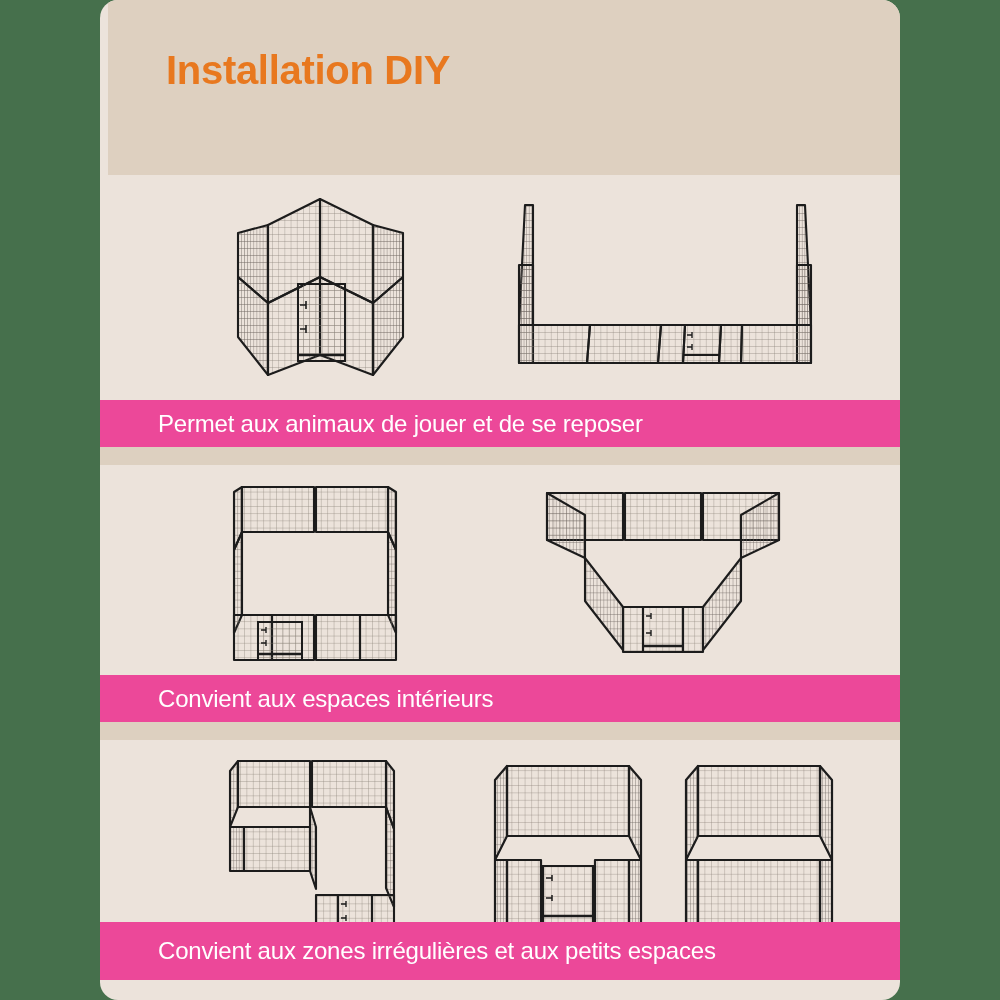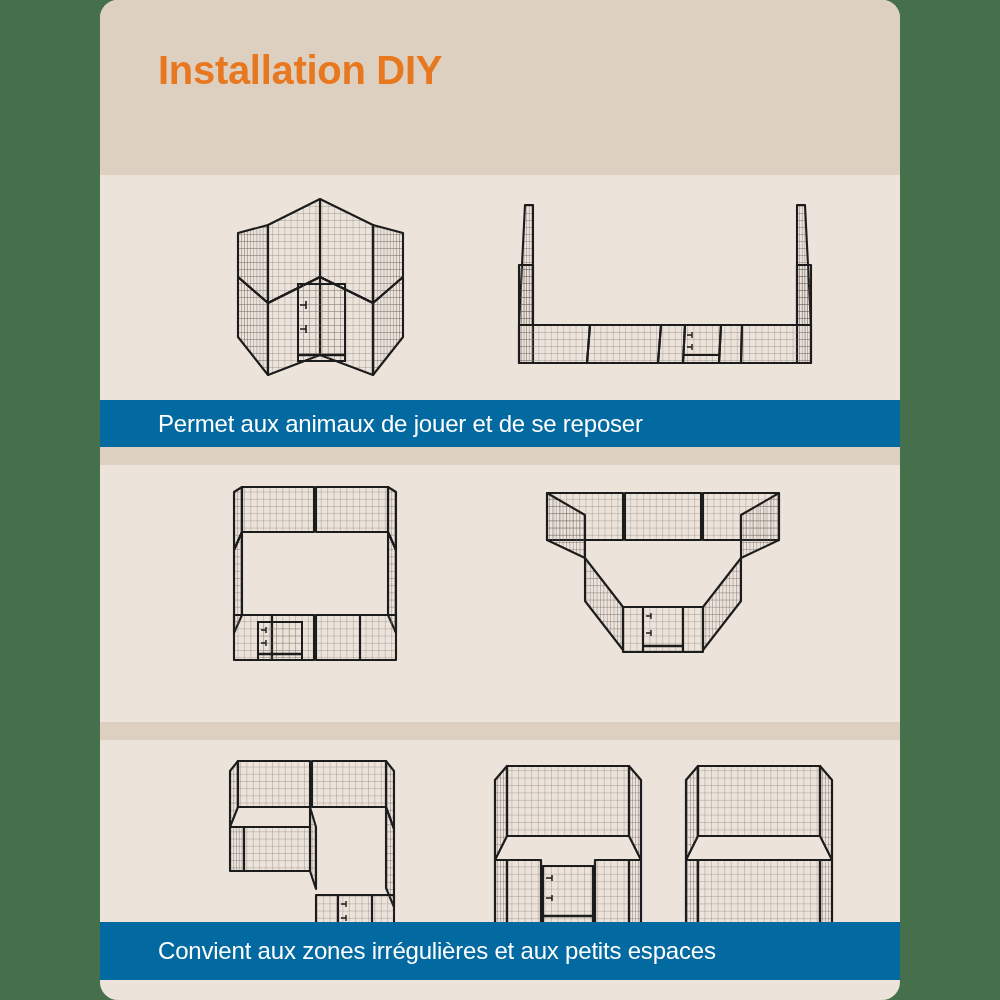--- a/index.html
+++ b/index.html
@@ -22,21 +22,21 @@
     width: 800px;
     height: 1000px;
     background: #ece3db;
     border-radius: 18px;
     overflow: hidden;
   }
 
   
   #header {
     position: absolute;
-    left: 0;
+    left: 8px;
     top: 0;
     width: 800px;
     height: 205px;
     background: #ded0c0;
   }
   #title {
     position: absolute;
     left: 58px;
     top: 48px;
     font-size: 40px;
@@ -67,21 +67,21 @@
     left: 0;
     top: 0;
     width: 800px;
     background: #ece3db;
   }
   .banner {
     position: absolute;
     left: 0;
     width: 800px;
     height: 47px;
-    background: #0369a1;
+    background: #ec4899;
   }
   .banner-label {
     position: absolute;
     left: 58px;
     top: 50%;
     transform: translateY(-50%);
     font-size: 24px;
     color: #ffffff;
     letter-spacing: -0.2px;
     white-space: nowrap;
@@ -286,20 +286,23 @@
           <path d="M128 176 H168"></path>
         </g>
         <g stroke="#1c1c1c" stroke-width="1.4" fill="none">
           <path d="M131 146 h5 m0 -3 v6"></path>
           <path d="M131 163 h5 m0 -3 v6"></path>
         </g>
       </svg>
     </div>
   </div>
 
+  <div class="banner" id="banner2">
+    <span class="banner-label">Convient aux espaces intérieurs</span>
+  </div>
   <div class="strip" id="strip2"></div>
 
   <div class="section figures" id="section3">
 
     <div class="fig" style="left:108px; top:5px;">
       <svg width="215" height="200" viewBox="0 0 215 200">
         <defs>
           <pattern id="mesh5" width="6.4" height="7.2" patternUnits="userSpaceOnUse">
             <path d="M0 0 H6.4 M0 0 V7.2" stroke="#8a8178" stroke-width="0.7" fill="none"></path>
           </pattern>

